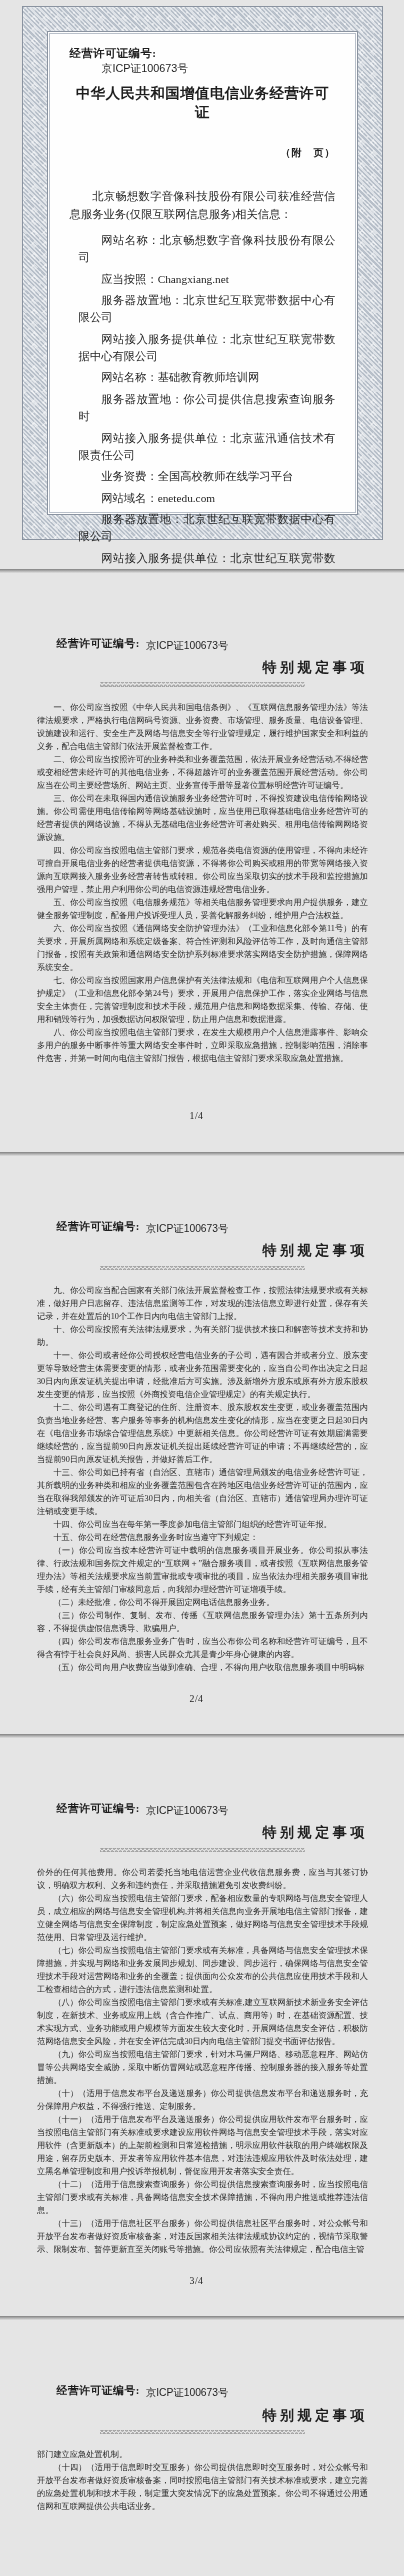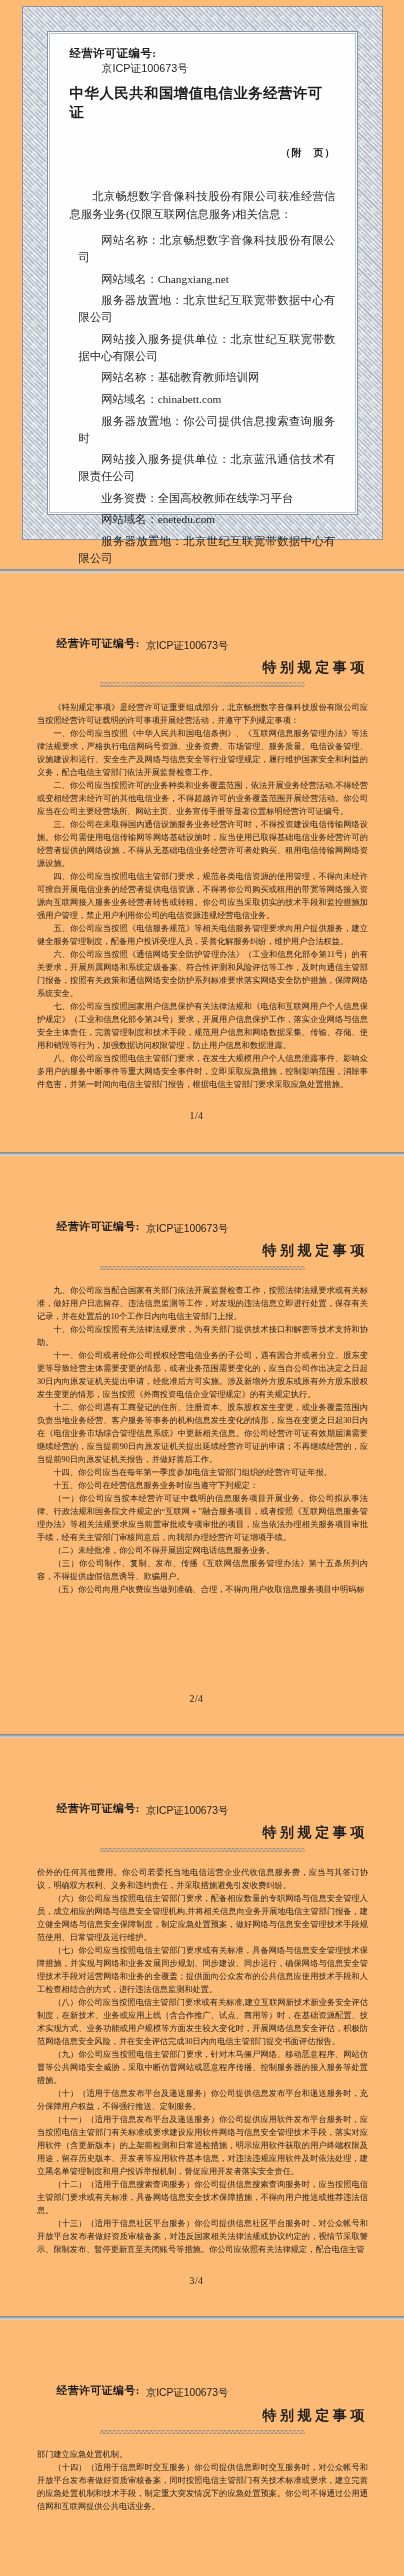--- a/index.html
+++ b/index.html
@@ -1,21 +1,21 @@
 <!DOCTYPE html>
 <html style="font-size:8.2px"><head>
 <meta charset="utf-8">
 <style>
   html,body{margin:0;padding:0;background:#c9c9c9;}
   .canvas{
     width:405px;margin:0 auto;background:#fdfdfc;
     font-family:"Liberation Serif","DejaVu Serif",serif;
     color:#1e1e1e;
   }
-  .page{position:relative;background:#fdba74;overflow:hidden;}
+  .page{position:relative;background:#e5e5e5;overflow:hidden;}
   .page-gap{height:4.1px;background:linear-gradient(#999,#e0e0e0);border-top:0.5px solid #8d8d8d;box-sizing:border-box;}
 
   
   .cert-page{height:569px;padding-top:6.2px;box-sizing:border-box;}
   .cert-frame{
     margin:0 22px;height:534px;box-sizing:border-box;
     padding:24px;
     border:1px solid #8a93a0;
     background:
       repeating-radial-gradient(circle at 5.7px 5.7px, rgba(255,255,255,.55) 0 1px, transparent 1px 5.7px),
@@ -24,21 +24,21 @@
       #c6cdd6;
     background-size:11.3px 11.3px,auto,auto,auto;
   }
   .cert-inner{
     background:#fefefe;height:100%;box-sizing:border-box;
     border:1px solid #8a93a0;outline:0.5px solid #b9c0ca;outline-offset:-3.1px;
     padding:13.4px 21.6px;
   }
   .cert-lic-label{font-size:11.3px;font-weight:bold;letter-spacing:0.5px;}
   .cert-lic-value{display:block;font-size:10.8px;margin:1px 0 0 32px;font-family:"Liberation Sans","DejaVu Sans",sans-serif;}
-  .cert-title{margin:8.2px 0 0;font-size:14.4px;font-weight:bold;letter-spacing:0.5px;}
+  .cert-title{margin:8.2px 0 0;text-align:center;font-size:14.4px;font-weight:bold;letter-spacing:0.5px;}
   .cert-subtitle{text-align:right;font-size:10px;font-weight:bold;margin-top:24px;letter-spacing:1px;}
   .cert-intro{font-size:11.3px;line-height:18.5px;margin:27px 0 0;text-indent:2em;text-align:justify;}
   .cert-entries{margin-top:8.2px;}
   .cert-line{font-size:11.3px;line-height:17px;margin:0 0 4.6px;text-indent:2em;text-align:justify;}
   .cert-line{text-indent:2em;margin-left:9px;}
   .cert-entries .cert-line{text-indent:2em;}
 
   
   .prov-page{box-sizing:border-box;padding:64px 37px 0;}
   .h-1124{height:579px;} .h-1122{height:578px;} .h-1072{height:552px;}
@@ -71,25 +71,24 @@
         <div>
           <span class="cert-lic-label">经营许可证编号:</span>
           <span class="cert-lic-value">京ICP证100673号</span>
         </div>
         <h1 class="cert-title">中华人民共和国增值电信业务经营许可证</h1>
         <div class="cert-subtitle">（附　页）</div>
         <p class="cert-intro">北京畅想数字音像科技股份有限公司获准经营信息服务业务(仅限互联网信息服务)相关信息：</p>
         <div class="cert-entries">
 
         <p class="cert-line">网站名称：北京畅想数字音像科技股份有限公司</p>
-            <p class="cert-line">网站域名：Changxiang.net</p>
+            <p class="cert-line">应当按照：Changxiang.net</p>
             <p class="cert-line">服务器放置地：北京世纪互联宽带数据中心有限公司</p>
             <p class="cert-line">网站接入服务提供单位：北京世纪互联宽带数据中心有限公司</p>
             <p class="cert-line">网站名称：基础教育教师培训网</p>
-            <p class="cert-line">网站域名：chinabett.com</p>
             <p class="cert-line">服务器放置地：你公司提供信息搜索查询服务时</p>
             <p class="cert-line">网站接入服务提供单位：北京蓝汛通信技术有限责任公司</p>
             <p class="cert-line">业务资费：全国高校教师在线学习平台</p>
             <p class="cert-line">网站域名：enetedu.com</p>
             <p class="cert-line">服务器放置地：北京世纪互联宽带数据中心有限公司</p>
             <p class="cert-line">网站接入服务提供单位：北京世纪互联宽带数据中心有限公司</p>
           </div>
       </div>
     </div>
   </section>
@@ -98,21 +97,20 @@
 
   <section class="page prov-page h-1124">
     <div class="prov-header">
       <span class="lic-label">经营许可证编号:</span>
       <span class="lic-value">京ICP证100673号</span>
     </div>
     <h2 class="prov-title">特别规定事项</h2>
     <div class="zigzag"></div>
     <div class="prov-body">
 
-    <p class="para">《特别规定事项》是经营许可证重要组成部分，北京畅想数字音像科技股份有限公司应当按照经营许可证载明的许可事项开展经营活动，并遵守下列规定事项：</p>
         <p class="para">一、你公司应当按照《中华人民共和国电信条例》、《互联网信息服务管理办法》等法律法规要求，严格执行电信网码号资源、业务资费、市场管理、服务质量、电信设备管理、设施建设和运行、安全生产及网络与信息安全等行业管理规定，履行维护国家安全和利益的义务，配合电信主管部门依法开展监督检查工作。</p>
         <p class="para">二、你公司应当按照许可的业务种类和业务覆盖范围，依法开展业务经营活动,不得经营或变相经营未经许可的其他电信业务，不得超越许可的业务覆盖范围开展经营活动。你公司应当在公司主要经营场所、网站主页、业务宣传手册等显著位置标明经营许可证编号。</p>
         <p class="para">三、你公司在未取得国内通信设施服务业务经营许可时，不得投资建设电信传输网络设施。你公司需使用电信传输网等网络基础设施时，应当使用已取得基础电信业务经营许可的经营者提供的网络设施，不得从无基础电信业务经营许可者处购买、租用电信传输网网络资源设施。</p>
         <p class="para">四、你公司应当按照电信主管部门要求，规范各类电信资源的使用管理，不得向未经许可擅自开展电信业务的经营者提供电信资源，不得将你公司购买或租用的带宽等网络接入资源向互联网接入服务业务经营者转售或转租。你公司应当采取切实的技术手段和监控措施加强用户管理，禁止用户利用你公司的电信资源违规经营电信业务。</p>
         <p class="para">五、你公司应当按照《电信服务规范》等相关电信服务管理要求向用户提供服务，建立健全服务管理制度，配备用户投诉受理人员，妥善化解服务纠纷，维护用户合法权益。</p>
         <p class="para">六、你公司应当按照《通信网络安全防护管理办法》（工业和信息化部令第11号）的有关要求，开展所属网络和系统定级备案、符合性评测和风险评估等工作，及时向通信主管部门报备，按照有关政策和通信网络安全防护系列标准要求落实网络安全防护措施，保障网络系统安全。</p>
         <p class="para">七、你公司应当按照国家用户信息保护有关法律法规和《电信和互联网用户个人信息保护规定》（工业和信息化部令第24号）要求，开展用户信息保护工作，落实企业网络与信息安全主体责任，完善管理制度和技术手段，规范用户信息和网络数据采集、传输、存储、使用和销毁等行为，加强数据访问权限管理，防止用户信息和数据泄露。</p>
         <p class="para">八、你公司应当按照电信主管部门要求，在发生大规模用户个人信息泄露事件、影响众多用户的服务中断事件等重大网络安全事件时，立即采取应急措施，控制影响范围，消除事件危害，并第一时间向电信主管部门报告，根据电信主管部门要求采取应急处置措施。</p>
       </div>
     <div class="page-num">1/4</div>
@@ -126,25 +124,27 @@
       <span class="lic-value">京ICP证100673号</span>
     </div>
     <h2 class="prov-title">特别规定事项</h2>
     <div class="zigzag"></div>
     <div class="prov-body">
 
     <p class="para">九、你公司应当配合国家有关部门依法开展监督检查工作，按照法律法规要求或有关标准，做好用户日志留存、违法信息监测等工作，对发现的违法信息立即进行处置，保存有关记录，并在处置后的10个工作日内向电信主管部门上报。</p>
         <p class="para">十、你公司应按照有关法律法规要求，为有关部门提供技术接口和解密等技术支持和协助。</p>
         <p class="para">十一、你公司或者经你公司授权经营电信业务的子公司，遇有因合并或者分立、股东变更等导致经营主体需要变更的情形，或者业务范围需要变化的，应当自公司作出决定之日起30日内向原发证机关提出申请，经批准后方可实施。涉及新增外方股东或原有外方股东股权发生变更的情形，应当按照《外商投资电信企业管理规定》的有关规定执行。</p>
         <p class="para">十二、你公司遇有工商登记的住所、注册资本、股东股权发生变更，或业务覆盖范围内负责当地业务经营、客户服务等事务的机构信息发生变化的情形，应当在变更之日起30日内在《电信业务市场综合管理信息系统》中更新相关信息。你公司经营许可证有效期届满需要继续经营的，应当提前90日向原发证机关提出延续经营许可证的申请；不再继续经营的，应当提前90日向原发证机关报告，并做好善后工作。</p>
+        <p class="para">十三、你公司如已持有省（自治区、直辖市）通信管理局颁发的电信业务经营许可证，其所载明的业务种类和相应的业务覆盖范围包含在跨地区电信业务经营许可证的范围内，应当在取得我部颁发的许可证后30日内，向相关省（自治区、直辖市）通信管理局办理许可证注销或变更手续。</p>
         <p class="para">十四、你公司应当在每年第一季度参加电信主管部门组织的经营许可证年报。</p>
         <p class="para">十五、你公司在经营信息服务业务时应当遵守下列规定：</p>
         <p class="para">（一）你公司应当按本经营许可证中载明的信息服务项目开展业务。你公司拟从事法律、行政法规和国务院文件规定的“互联网＋”融合服务项目，或者按照《互联网信息服务管理办法》等相关法规要求应当前置审批或专项审批的项目，应当依法办理相关服务项目审批手续，经有关主管部门审核同意后，向我部办理经营许可证增项手续。</p>
         <p class="para">（二）未经批准，你公司不得开展固定网电话信息服务业务。</p>
         <p class="para">（三）你公司制作、复制、发布、传播《互联网信息服务管理办法》第十五条所列内容，不得提供虚假信息诱导、欺骗用户。</p>
+        <p class="para">（四）你公司发布信息服务业务广告时，应当公布你公司名称和经营许可证编号，且不得含有悖于社会良好风尚、损害人民群众尤其是青少年身心健康的内容。</p>
         <p class="para">（五）你公司向用户收费应当做到准确、合理，不得向用户收取信息服务项目中明码标</p>
       </div>
     <div class="page-num">2/4</div>
   </section>
 
   <div class="page-gap"></div>
 
   <section class="page prov-page h-1122">
     <div class="prov-header">
       <span class="lic-label">经营许可证编号:</span>

